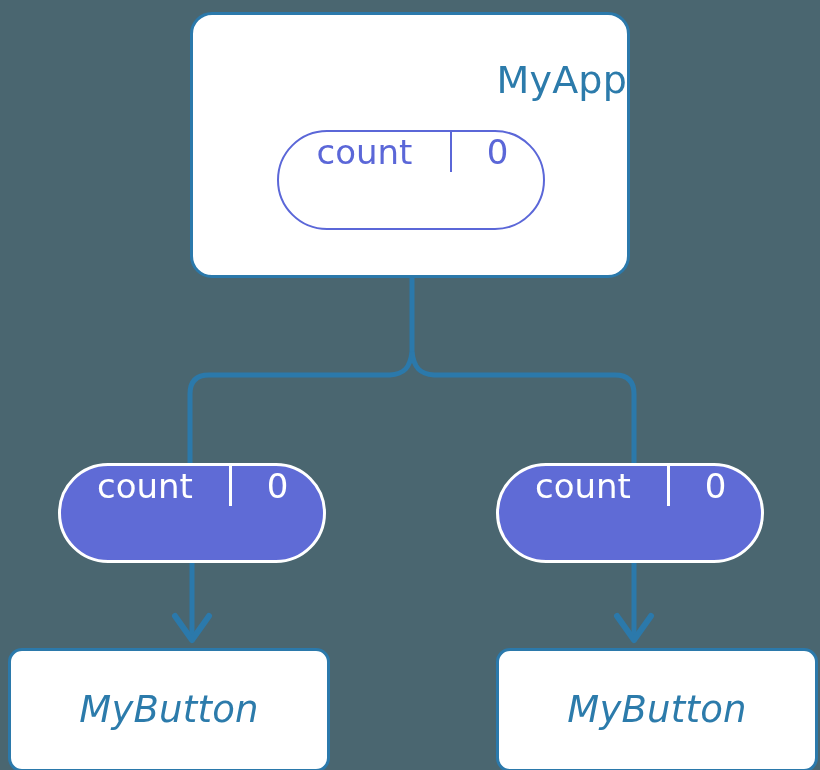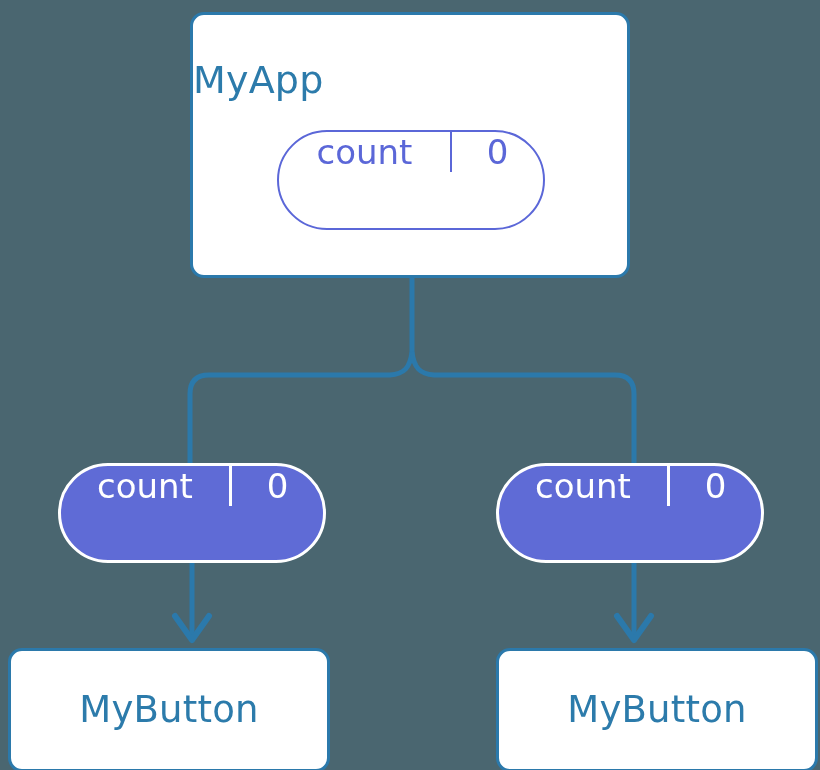--- a/index.html
+++ b/index.html
@@ -25,25 +25,26 @@
     width: 820px;
     height: 770px;
     pointer-events: none;
   }
 
   
   .component-box {
     position: absolute;
     background: #ffffff;
     border: 3px solid #2b79ab;
-    border-radius: 14px;
+    border-radius: 22px;
     box-sizing: border-box;
     display: flex;
     flex-direction: column;
-    align-items: flex-start;
+    align-items: flex-end;
+    padding-left: 20px;
   }
   #root-box {
     left: 190px;
     top: 12px;
     width: 440px;
     height: 266px;
     justify-content: flex-start;
     padding-top: 44px;
   }
   .component-title {
@@ -125,21 +126,21 @@
     background: #ffffff;
     border: 3px solid #2b79ab;
     border-radius: 14px;
     box-sizing: border-box;
     display: flex;
     align-items: center;
     justify-content: center;
   }
   #leaf-left  { left: 8px; }
   #leaf-right { left: 496px; }
-  .leaf-box .component-title { font-size: 37px; }
+  .leaf-box .component-title { font-size: 37px; font-style: italic; }
 </style>
 </head>
 <body>
 
 <div id="stage">
 
   <svg id="connectors" viewBox="0 0 820 770">
 
     <path d="M412,277 L412,352" fill="none" stroke="#2b79ab" stroke-width="5" stroke-linecap="butt"></path>
 

